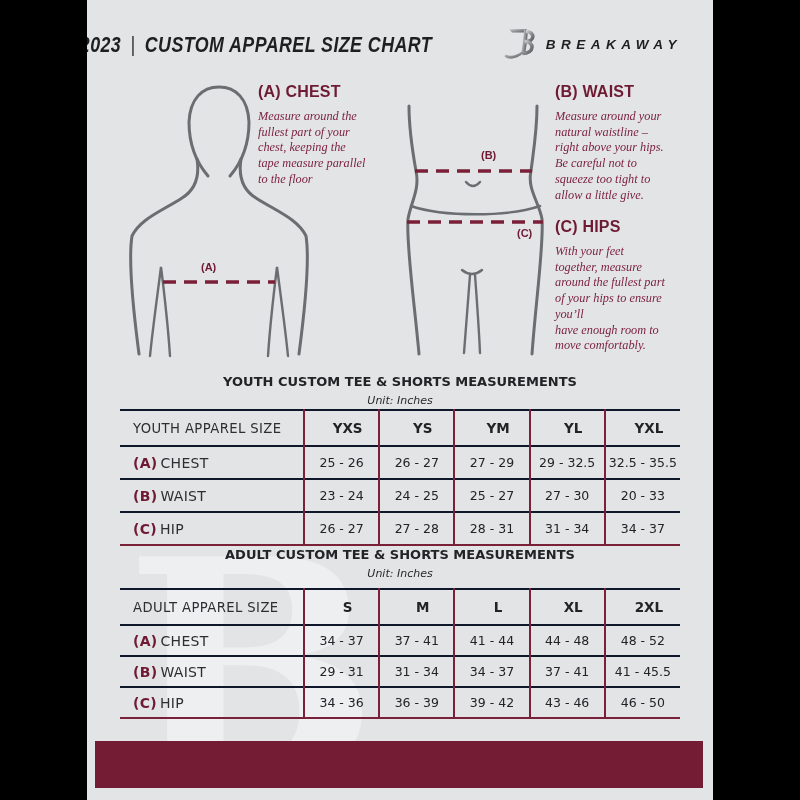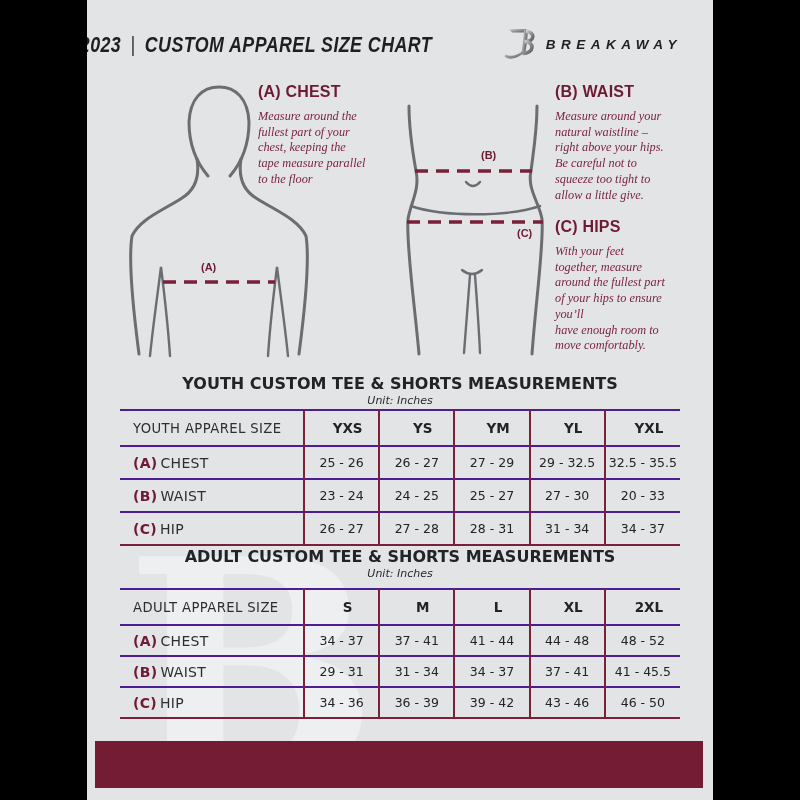--- a/index.html
+++ b/index.html
@@ -32,33 +32,33 @@
   .guide-h{margin:0 0 8px;font-size:16px;font-weight:bold;color:#6e1a33;letter-spacing:0.2px;}
   .guide-b{margin:0;font-family:Liberation Serif, serif;font-style:italic;font-size:12.3px;
     line-height:1.28;color:#7c2340;white-space:pre-line;}
   .marker{position:absolute;font-size:11px;font-weight:bold;color:#6e1a33;z-index:2;}
   #marker-a{left:114px;top:261px;}
   #marker-b{left:394px;top:149px;}
   #marker-c{left:430px;top:227px;}
 
   
   .sec-title{position:absolute;left:0;width:626px;text-align:center;font-family:"DejaVu Sans",sans-serif;
-    font-weight:bold;font-size:16px;color:#212325;z-index:1;}
+    font-weight:bold;font-size:13px;color:#212325;z-index:1;}
   .sec-unit{position:absolute;left:0;width:626px;text-align:center;font-family:"DejaVu Sans",sans-serif;
     font-style:italic;font-size:11px;color:#27292b;z-index:1;}
   #youth-title{top:374px;} #youth-unit{top:394px;}
   #adult-title{top:547px;} #adult-unit{top:567px;}
 
   
   table.size-table{position:absolute;left:33px;width:560px;border-collapse:collapse;table-layout:fixed;
     z-index:1;font-family:"DejaVu Sans",sans-serif;}
   #youth-table{top:409px;} #adult-table{top:588px;}
   .size-table col.c0{width:184px;}
   .size-table col.cn{width:75.2px;}
-  .size-table tr{border-top:2px solid #4c1d95;}
+  .size-table tr{border-top:2px solid #0f172a;}
   .size-table{border-bottom:2px solid #7a2038;}
   .size-table th+th,.size-table td+td{border-left:2px solid #7a2038;}
   .size-table th{height:32px;font-weight:bold;font-size:13.5px;color:#212325;padding-left:13px;}
   .size-table th.lbl{font-weight:normal;text-align:left;padding-left:13px;font-size:13.2px;
     letter-spacing:0.4px;color:#2c2e30;}
   .size-table td{height:31px;text-align:center;font-size:12.5px;color:#212325;padding:0;}
   #adult-table td{height:29px;}
   .size-table td.lbl{text-align:left;padding-left:13px;font-size:14px;color:#2c2e30;letter-spacing:0.3px;}
   .row-marker{color:#6e1a33;font-weight:bold;margin-right:3px;}
 

